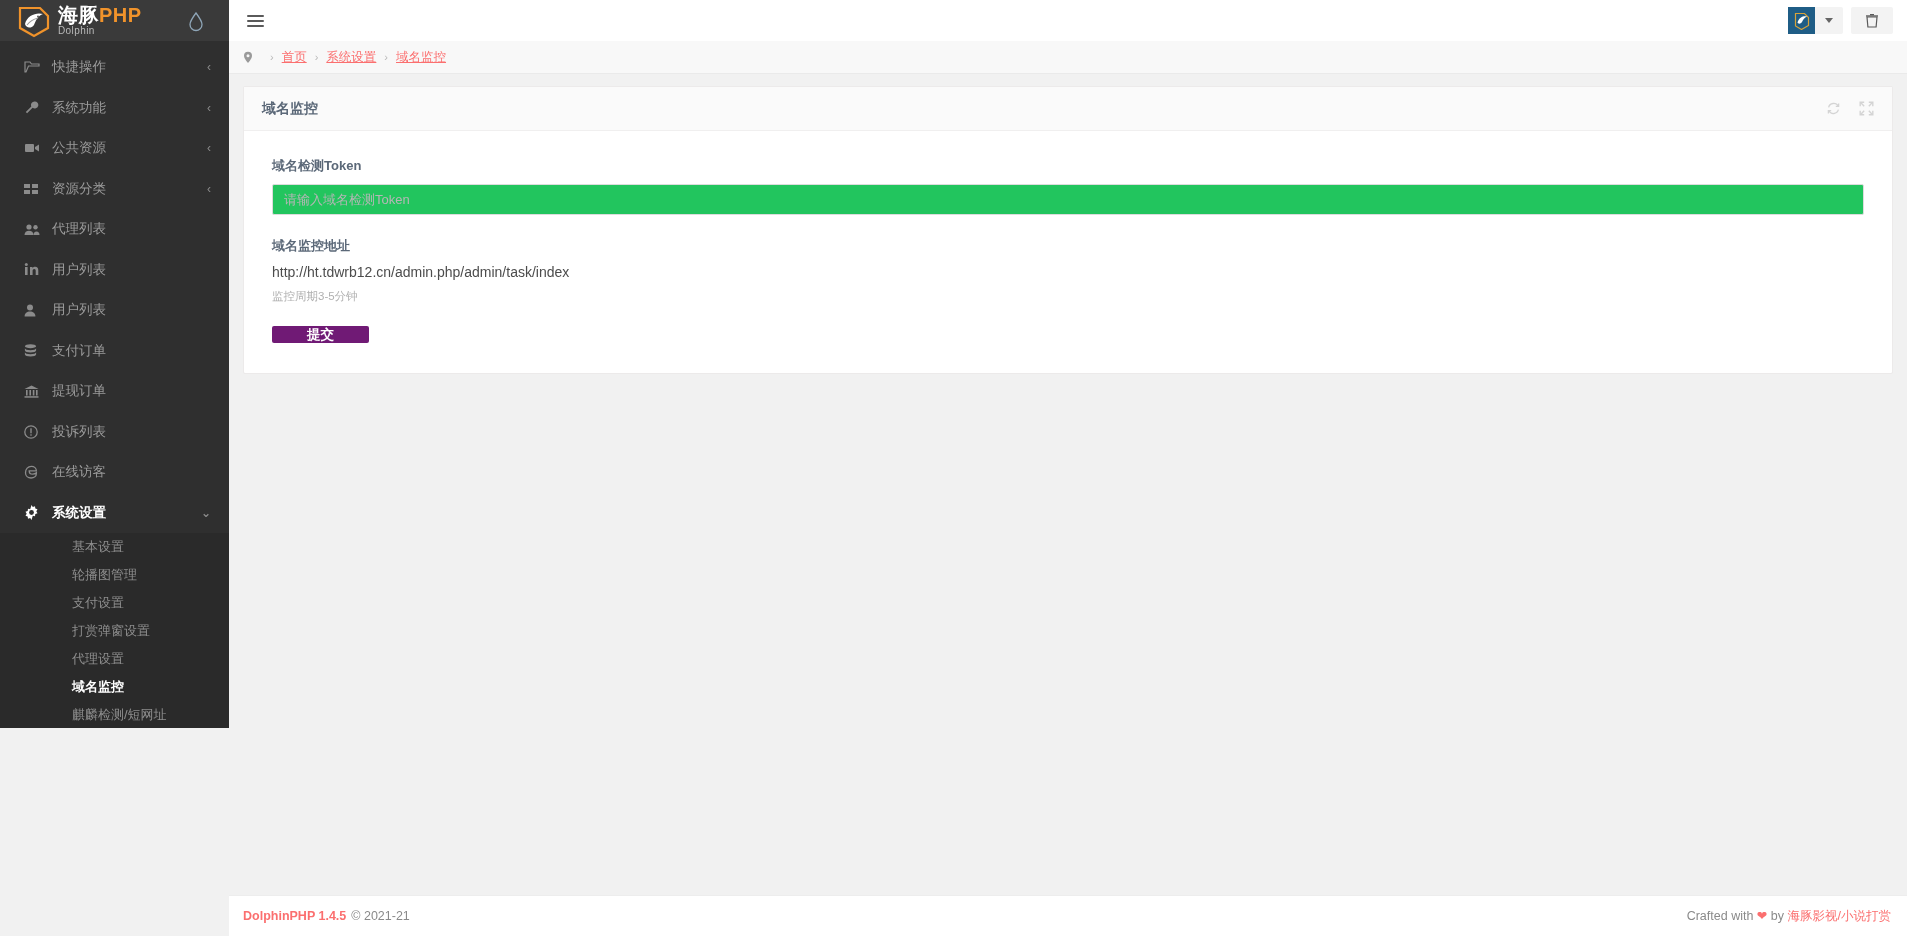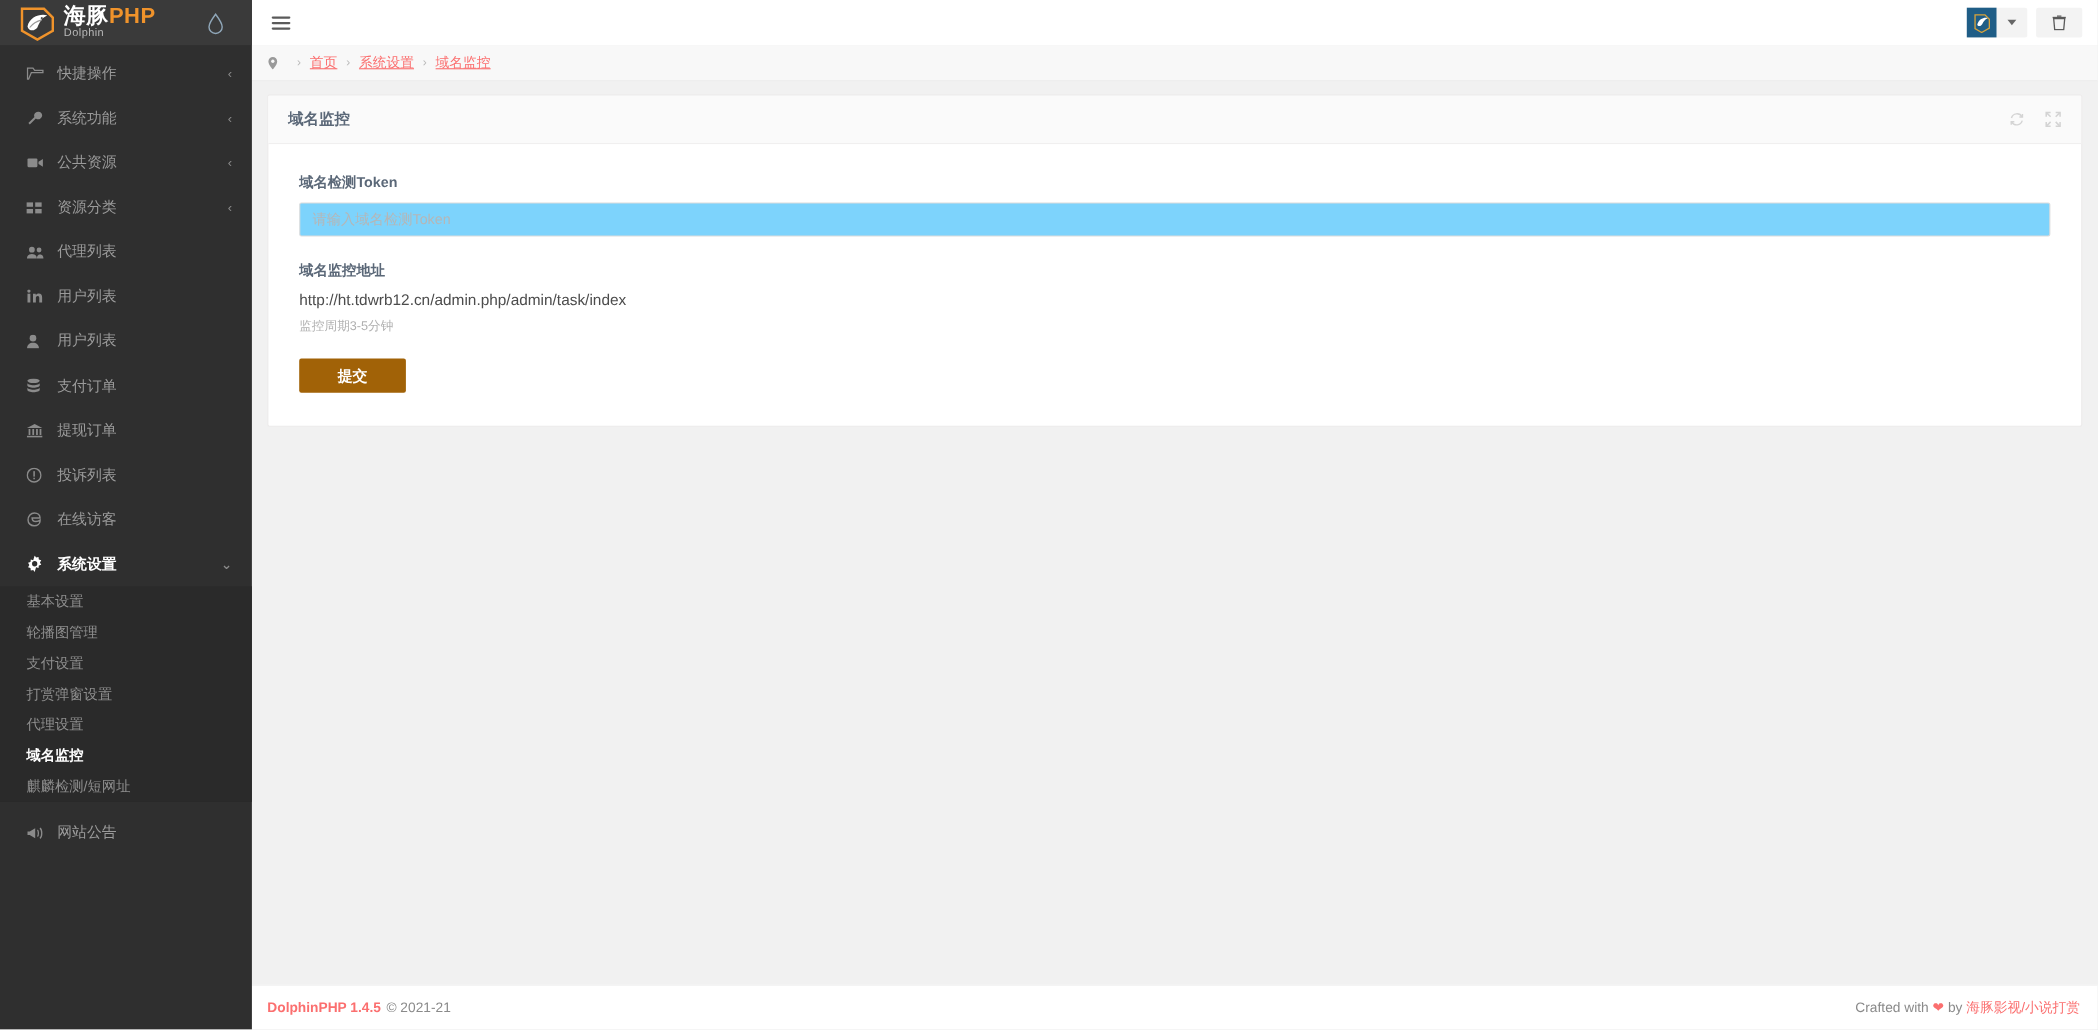--- a/index.html
+++ b/index.html
@@ -5,21 +5,21 @@
   * { box-sizing: border-box; margin: 0; padding: 0; }
   html, body {
     width: 1907px; height: 936px;
     font-family: "Liberation Sans", "DejaVu Sans", sans-serif;
     background: #f1f1f1; overflow: hidden;
   }
   body { display: flex; }
 
   
   #sidebar {
-    width: 229px; height: 936px; flex: 0 0 229px;
+    width: 229px; height: 728px; flex: 0 0 229px;
     background: #2f2f2f; overflow: hidden; position: relative;
   }
   .logo-bar {
     height: 41px; display: flex; align-items: center;
     background: #3a3a3a; padding: 0 0 0 14px;
   }
   .logo-mark { width: 40px; height: 34px; flex: 0 0 40px; position: relative; }
   .logo-text { margin-left: 4px; line-height: 1; }
   .logo-cn { font-size: 20px; font-weight: bold; color: #ffffff; letter-spacing: .5px; }
   .logo-php { font-size: 20px; font-weight: bold; color: #f0932b; letter-spacing: .5px; }
@@ -34,21 +34,21 @@
   }
   .m-item .m-ico { width: 28px; flex: 0 0 28px; display: flex; align-items: center; color: #8b8b8b; }
   .m-item .m-label { flex: 1; }
   .m-item .m-arrow { color: #8b8b8b; font-size: 12px; line-height: 1; }
   .m-item.active { color: #ffffff; font-weight: bold; }
   .m-item.active .m-ico { color: #ffffff; }
 
   .submenu { background: #2a2a2a; }
   .s-item {
     height: 28px; display: flex; align-items: center;
-    padding-left: 24px; color: #8e8e8e; font-size: 13px; cursor: pointer; text-align: center;
+    padding-left: 72px; color: #8e8e8e; font-size: 13px; cursor: pointer; text-align: center;
   }
   .s-item.active { color: #ffffff; font-weight: bold; }
 
   
   #right { flex: 1; height: 936px; display: flex; flex-direction: column; background: #f1f1f1; }
 
   .topbar {
     height: 41px; background: #ffffff; display: flex; align-items: center;
     padding: 0 14px 0 18px; flex: 0 0 41px;
   }
@@ -85,29 +85,29 @@
   }
   .card-title { font-size: 14px; color: #5b6878; font-weight: bold; }
   .card-tools { margin-left: auto; display: flex; align-items: center; gap: 18px; color: #d4d4d4; }
   .card-tools .tool { cursor: pointer; display: flex; }
 
   .card-body { padding: 26px 28px 30px 28px; }
   .f-label { font-size: 13px; color: #5b6878; font-weight: bold; margin-bottom: 9px; }
   .f-input {
     width: 100%; height: 31px; border: 1px solid #dcdcdc; border-radius: 2px;
     padding: 0 11px; font-size: 13px; color: #555;
-    font-family: "Liberation Sans", "DejaVu Sans", sans-serif; outline: none; background: #7dd3fc;
+    font-family: "Liberation Sans", "DejaVu Sans", sans-serif; outline: none; background: #22c55e;
   }
   .f-input::placeholder { color: #b6b6b6; }
   .f-gap { height: 22px; }
   .f-static { font-size: 14px; color: #4c4c4c; margin-bottom: 9px; }
   .f-help { font-size: 11.5px; color: #b0b0b0; }
   .btn-submit {
-    margin-top: 22px; background: #a16207; border: none; color: #fff;
-    font-size: 13.5px; font-weight: bold; height: 31px; padding: 0 35px;
+    margin-top: 22px; background: #701a75; border: none; color: #fff;
+    font-size: 13.5px; font-weight: bold; height: 17px; padding: 0 35px;
     border-radius: 2px; cursor: pointer;
     font-family: "Liberation Sans", "DejaVu Sans", sans-serif;
   }
 
   .footer {
     height: 41px; flex: 0 0 41px; background: #ffffff;
     border-top: 1px solid #ededed; display: flex; align-items: center;
     padding: 0 16px 0 14px; font-size: 12.5px; color: #8a8a8a;
   }
   .f-brand { color: #fb6f6f; font-weight: bold; }

